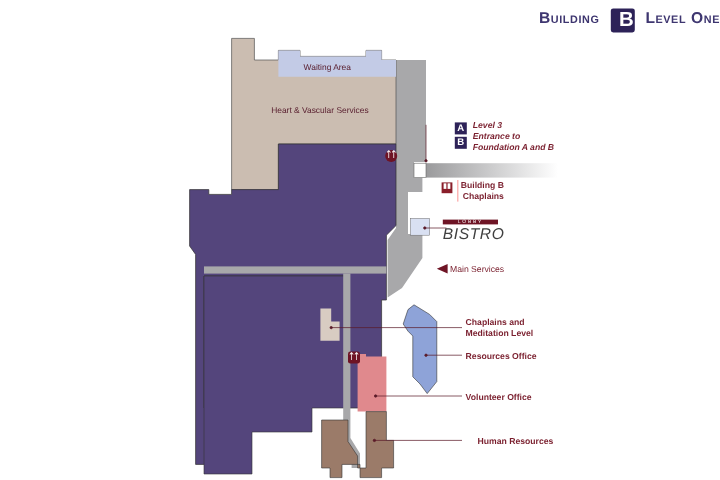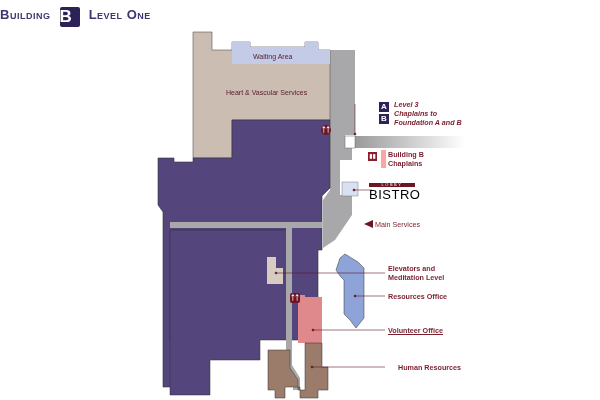--- a/index.html
+++ b/index.html
@@ -1,27 +1,27 @@
 <!DOCTYPE html>
 <html><head>
 <meta charset="utf-8">
 <style>
   html,body{margin:0;padding:0;background:#ffffff;}
   body{width:600px;height:400px;position:relative;overflow:hidden;font-family:"Liberation Sans",sans-serif;}
-  .title{position:absolute;top:7px;left:0;width:600px;text-align:left;color:#3e3670;font-weight:bold;font-size:13px;letter-spacing:0.5px;font-variant:small-caps;}
+  .title{position:absolute;top:7px;left:0;width:600px;text-align:right;color:#3e3670;font-weight:bold;font-size:13px;letter-spacing:0.5px;font-variant:small-caps;}
   .title .badge{display:inline-block;background:#2d2258;color:#fff;font-size:17px;width:20px;height:20px;line-height:20px;border-radius:2px;margin:0 5px;vertical-align:-3px;font-variant:normal;}
   svg.map{position:absolute;left:0;top:0;}
   .lbl{position:absolute;color:#7a1f2e;font-size:7.2px;line-height:9px;font-weight:bold;}
   .inmap{position:absolute;color:#5a2030;font-size:7px;}
   .skybadge{position:absolute;width:10px;height:10px;background:#2d2258;color:#fff;font-size:8px;font-weight:bold;text-align:center;line-height:10px;}
   .rr{position:absolute;width:10px;height:10px;background:#6e1425;border-radius:2px;color:#fff;font-size:7px;text-align:center;line-height:10px;font-weight:bold;}
   .elev{position:absolute;width:9px;height:9px;background:#8a1e2a;color:#fff;font-size:6px;text-align:center;line-height:9px;}
   .bistro{position:absolute;left:369px;top:183px;width:46px;}
   .bistro .bar{background:#6e1425;color:#fff;font-size:4px;letter-spacing:1.5px;text-align:center;height:4px;line-height:4px;}
-  .bistro .word{color:#000000;font-size:13px;letter-spacing:0.5px;font-family:"Liberation Sans",sans-serif;}
+  .bistro .word{color:#404040;font-size:13px;letter-spacing:0.5px;font-family:"Liberation Sans",sans-serif;font-style:italic;}
 </style>
 </head>
 <body>
 
 <div class="title">
   <span>Building</span>
   <span class="badge">B</span>
   <span>Level One</span>
 </div>
 
@@ -80,36 +80,36 @@
 <div class="inmap" style="left:253px;top:53px;">Waiting Area</div>
 <div class="inmap" style="left:226px;top:89px;">Heart &amp; Vascular Services</div>
 
 <div class="rr" style="left:321px;top:125px;border-radius:50%;">ᛏᛏ</div>
 <div class="rr" style="left:290px;top:293px;">ᛏᛏ</div>
 
 <div class="skybadge" style="left:379px;top:102px;">A</div>
 <div class="skybadge" style="left:379px;top:114px;">B</div>
 <div class="lbl" style="left:394px;top:100px;font-style:italic;">
   <div>Level 3</div>
-  <div>Chaplains to</div>
+  <div>Entrance to</div>
   <div>Foundation A and B</div>
 </div>
 
 <div class="elev" style="left:368px;top:152px;">▮▮</div>
-<div class="lbl" style="left:381px;top:150px;border-left:5px solid #fca5a5;padding-left:2px;">
+<div class="lbl" style="left:381px;top:150px;border-left:1px solid #fca5a5;padding-left:2px;text-align:right;">
   <div>Building B</div>
   <div>Chaplains</div>
 </div>
 
 <div class="bistro">
   <div class="bar">LOBBY</div>
   <div class="word">BISTRO</div>
 </div>
 
 <div class="lbl" style="left:375px;top:220px;font-weight:normal;">Main Services</div>
 
 <div class="lbl" style="left:388px;top:264px;">
-  <div>Elevators and</div>
+  <div>Chaplains and</div>
   <div>Meditation Level</div>
 </div>
 <div class="lbl" style="left:388px;top:292px;">Resources Office</div>
-<div class="lbl" style="left:388px;top:326px;text-decoration:underline;">Volunteer Office</div>
+<div class="lbl" style="left:388px;top:326px;">Volunteer Office</div>
 <div class="lbl" style="left:388px;top:363px;margin-left:10px;">Human Resources</div>
 
 </body></html>

